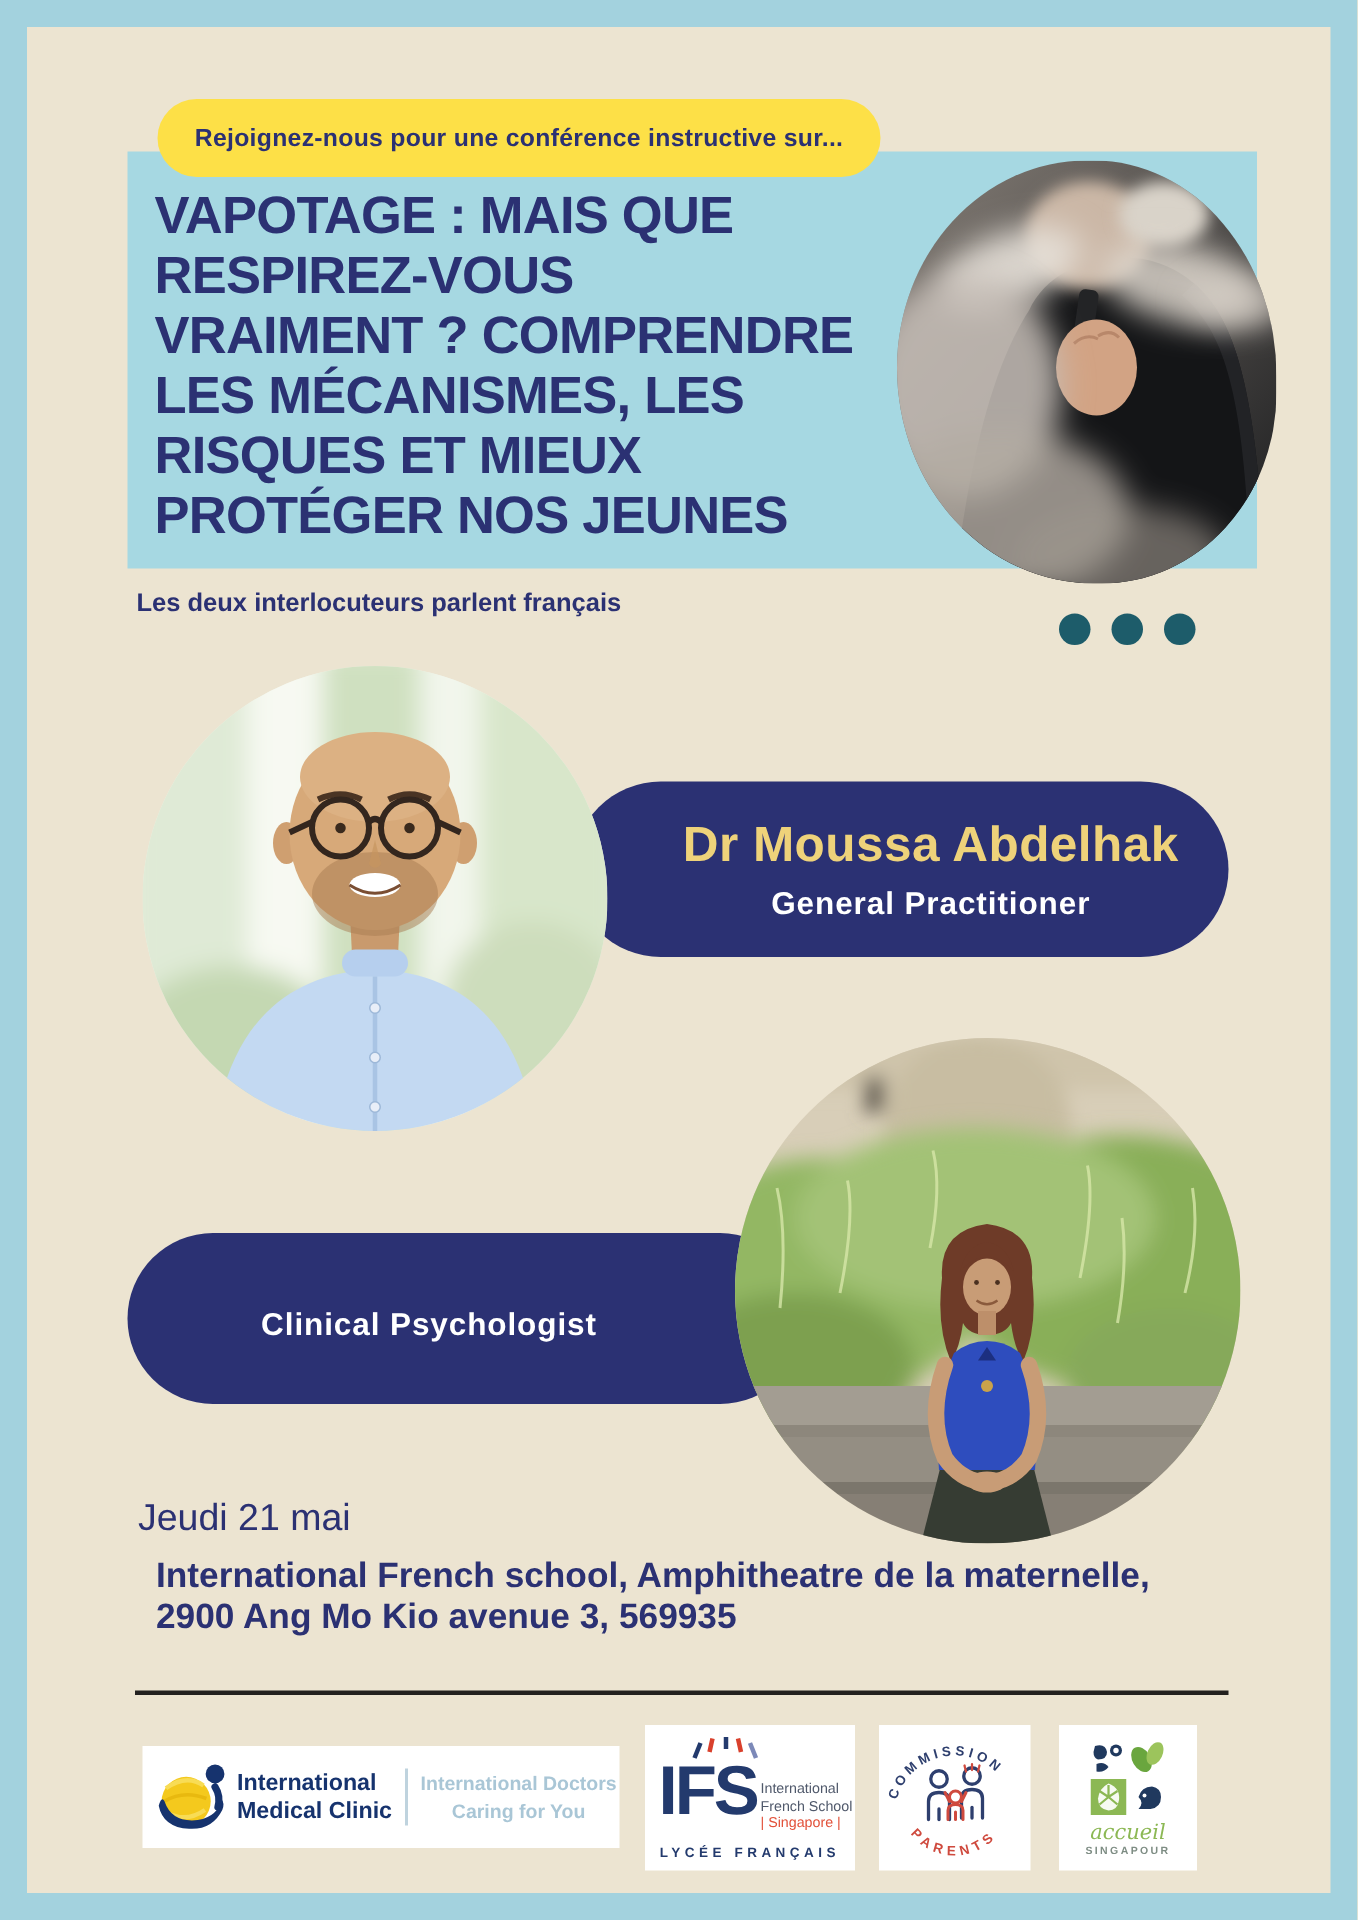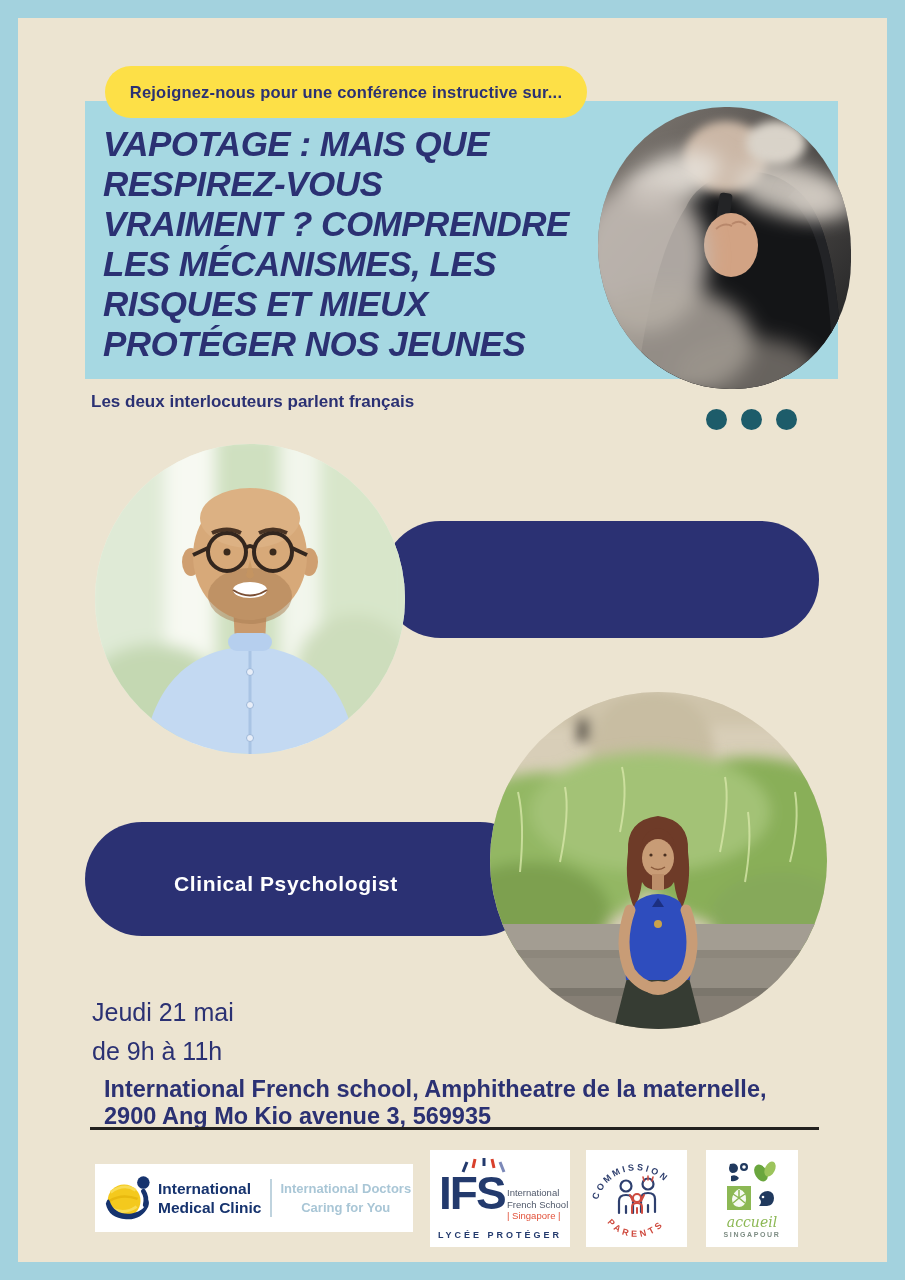--- a/index.html
+++ b/index.html
@@ -13,21 +13,21 @@
 
   .badge{
     position:absolute;left:105px;top:66px;width:482px;height:52px;background:#fde047;
     border-radius:28px;z-index:4;display:flex;align-items:center;justify-content:center;
     color:#2b3173;font-weight:bold;font-size:16.5px;letter-spacing:.2px;
   }
 
   .title{
     position:absolute;left:103px;top:124px;width:570px;margin:0;z-index:2;
     font-size:35px;font-weight:bold;line-height:40px;color:#2b3173;
-    white-space:pre-line;letter-spacing:-0.5px;font-style:italic;
+    white-space:pre-line;letter-spacing:-0.5px;
   }
 
   .photo-blob{
     position:absolute;left:598px;top:107px;width:253px;height:282px;z-index:3;
     border-radius:51% 49% 47% 53% / 50% 52% 46% 52%;overflow:hidden;
   }
   .photo-blob svg,.circle-photo svg{display:block;}
 
   .subtitle{position:absolute;left:91px;top:392px;font-size:17px;font-weight:bold;color:#2b3173;z-index:2;}
 
@@ -128,20 +128,22 @@
 
   <div class="subtitle">Les deux interlocuteurs parlent français</div>
 
   <div class="dots">
     <span class="dot"></span>
     <span class="dot"></span>
     <span class="dot"></span>
   </div>
 
   <div class="pill dr-pill">
+    <div class="speaker-name">Dr Moussa Abdelhak</div>
+    <div class="speaker-role">General Practitioner</div>
   </div>
 
   <div class="circle-photo dr-photo">
     <svg width="310" height="310" viewBox="0 0 310 310">
       <defs>
         <filter id="b8" x="-40%" y="-40%" width="180%" height="180%">
             <feGaussianBlur stdDeviation="8"></feGaussianBlur>
           </filter>
       </defs>
       <rect width="310" height="310" fill="#eef2e6"></rect>
@@ -237,21 +239,20 @@
       <path d="M168,206 L162,215 L174,215 Z" fill="#1c2f80"></path>
       <circle cx="168" cy="232" r="4" fill="#caa24a"></circle>
       <path d="M140,218 Q128,252 140,280 Q150,294 164,296" stroke="#c89c76" stroke-width="11" fill="none" stroke-linecap="round"></path>
       <path d="M196,218 Q208,252 196,280 Q186,294 172,296" stroke="#c89c76" stroke-width="11" fill="none" stroke-linecap="round"></path>
       <ellipse cx="168" cy="296" rx="13" ry="7" fill="#c89c76"></ellipse>
     </svg>
   </div>
 
   <div class="event">
     <p class="event-line">Jeudi 21 mai</p>
-    <p class="event-line">de 9h à 11h</p>
     <p class="event-location">International French school, Amphitheatre de la maternelle,
 2900 Ang Mo Kio avenue 3, 569935</p>
   </div>
 
   <div class="divider"></div>
 
   <div class="logo-card imc-card">
     <svg width="52" height="54" viewBox="0 0 54 54" style="margin-left:6px;flex:none;">
       <circle cx="24" cy="30" r="17" fill="#f4c91d"></circle>
       <path d="M10,21 Q24,11 36,19" stroke="#f8dc55" stroke-width="3" fill="none"></path>
@@ -275,21 +276,21 @@
       <path d="M28,11 L28,3" stroke="#233a6d" stroke-width="3"></path>
       <path d="M38,13 L36,4" stroke="#d9402c" stroke-width="3"></path>
       <path d="M48,17 L44,7" stroke="#7c89b8" stroke-width="3"></path>
     </svg>
     <div class="ifs-acronym">IFS</div>
     <div class="ifs-text">
       <div>International</div>
       <div>French School</div>
       <div class="ifs-sing">| Singapore |</div>
     </div>
-    <div class="ifs-footer">LYCÉE PROTÉGER</div>
+    <div class="ifs-footer">LYCÉE FRANÇAIS</div>
   </div>
 
   <div class="logo-card cp-card">
     <svg width="101" height="97" viewBox="0 0 101 97">
       <defs>
         <path id="cpTop" d="M 11,54 A 40,40 0 0 1 90,54" fill="none"></path>
         <path id="cpBot" d="M 14,56 A 37,37 0 0 0 87,56" fill="none"></path>
       </defs>
       <text font-size="9" font-weight="bold" fill="#2e3f6e" letter-spacing="2.6" font-family="Liberation Sans, sans-serif">
         <textPath href="#cpTop" startOffset="4">COMMISSION</textPath>

